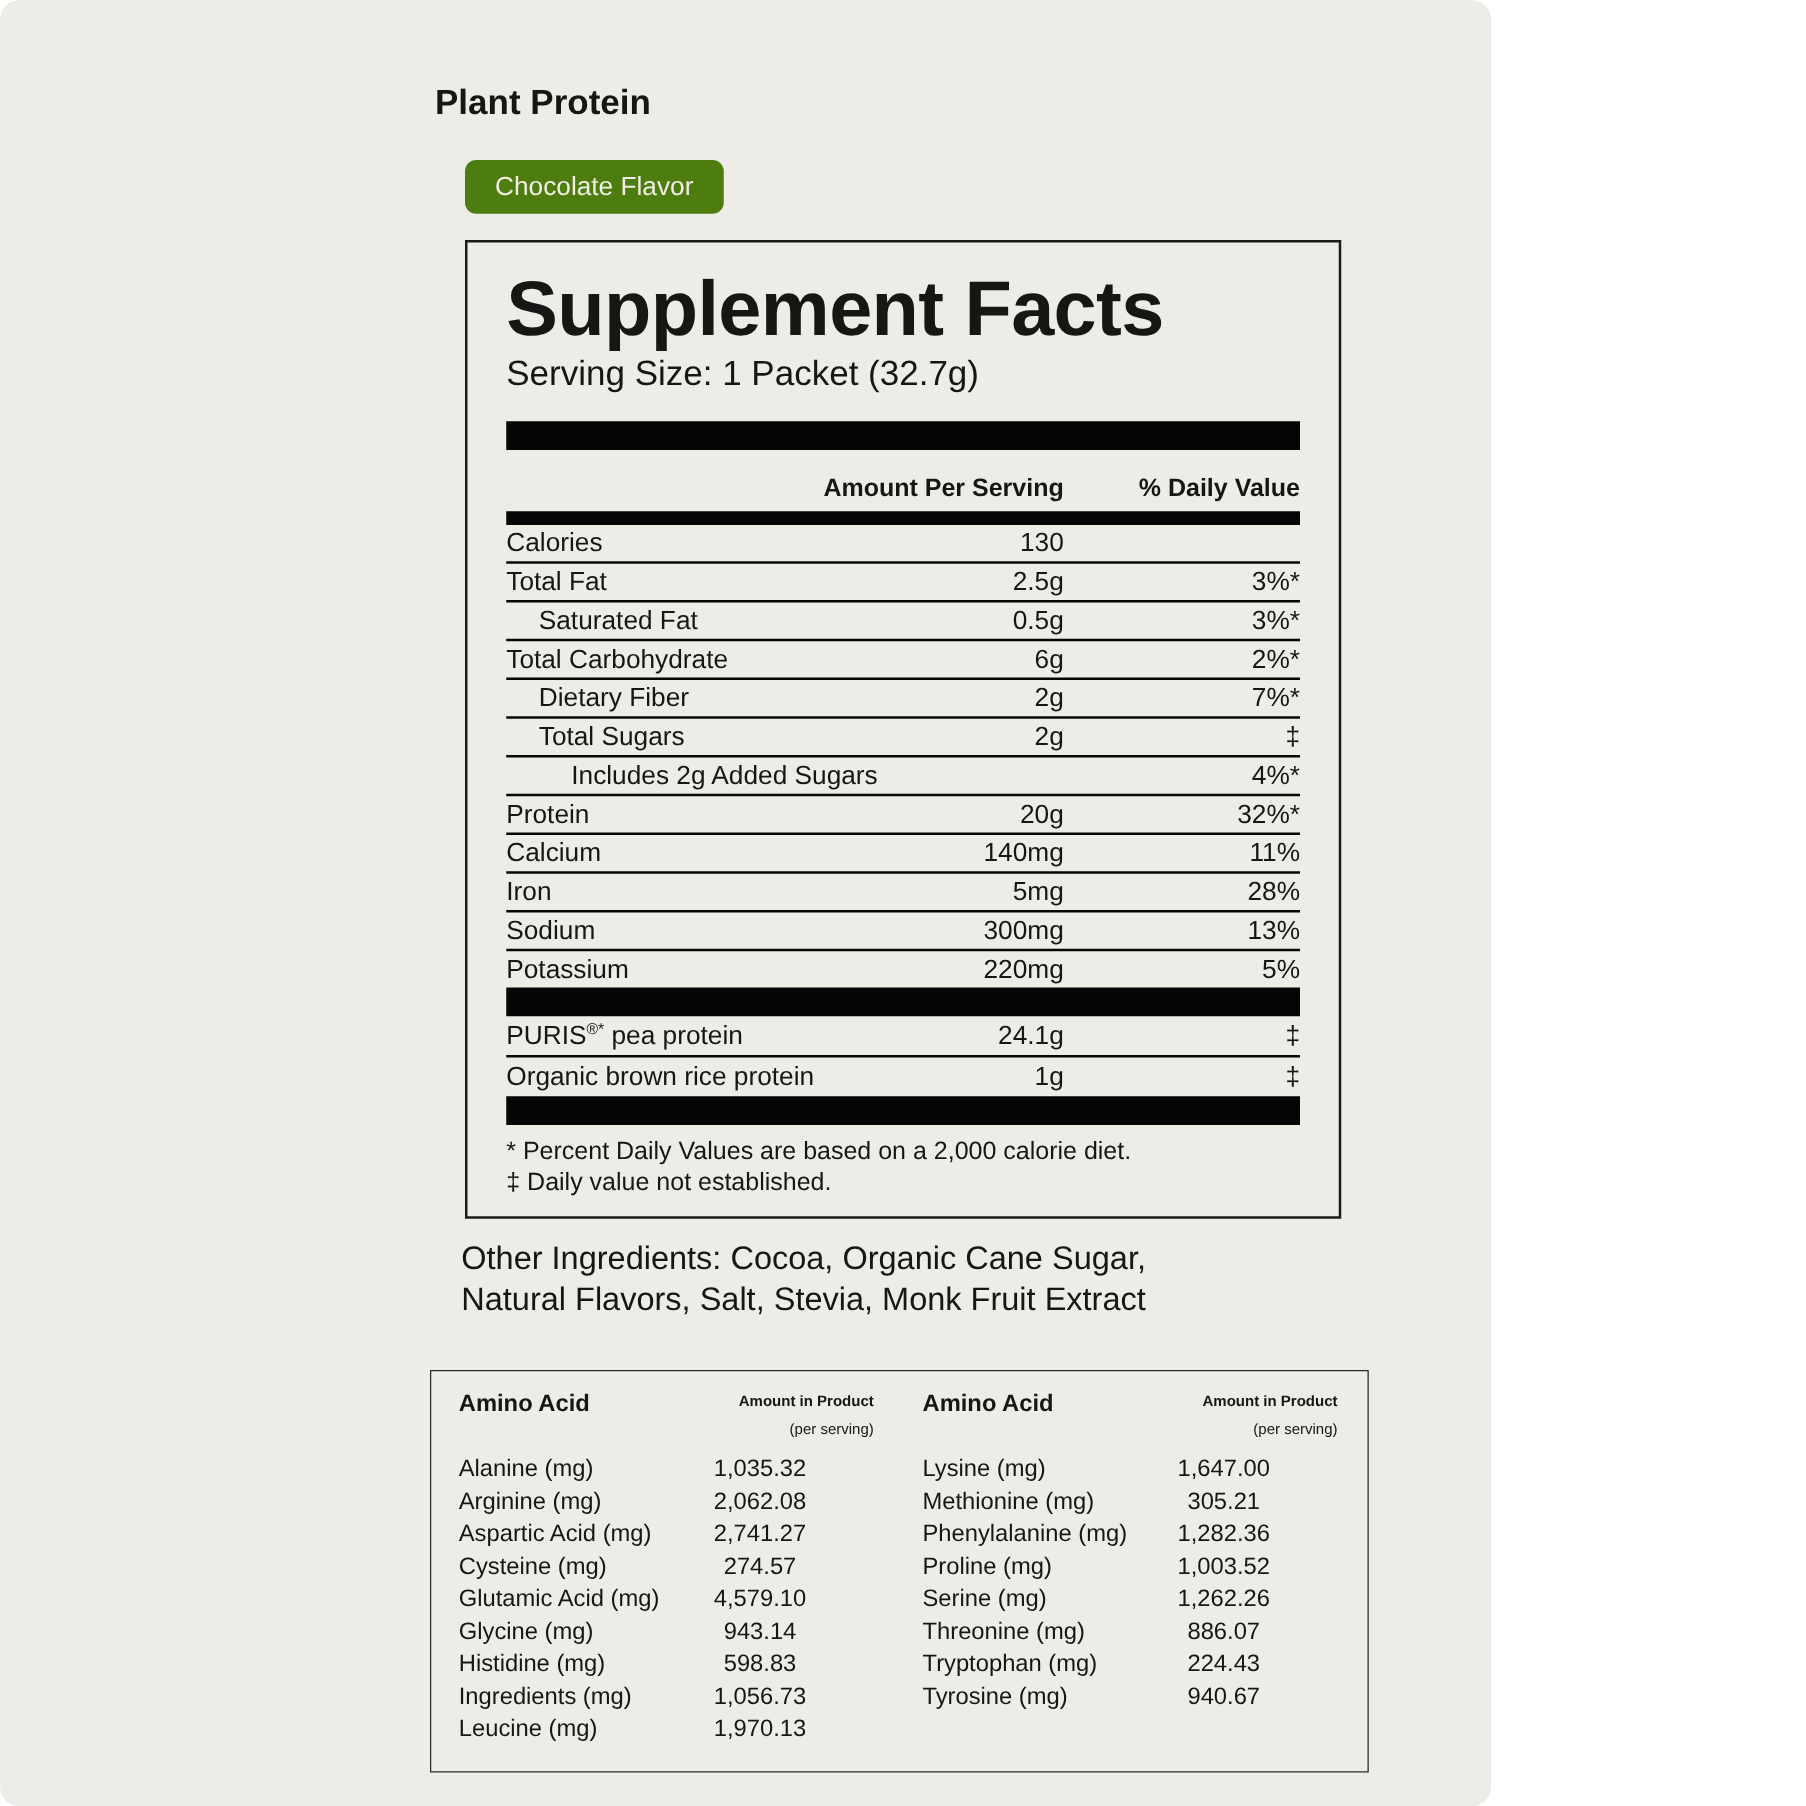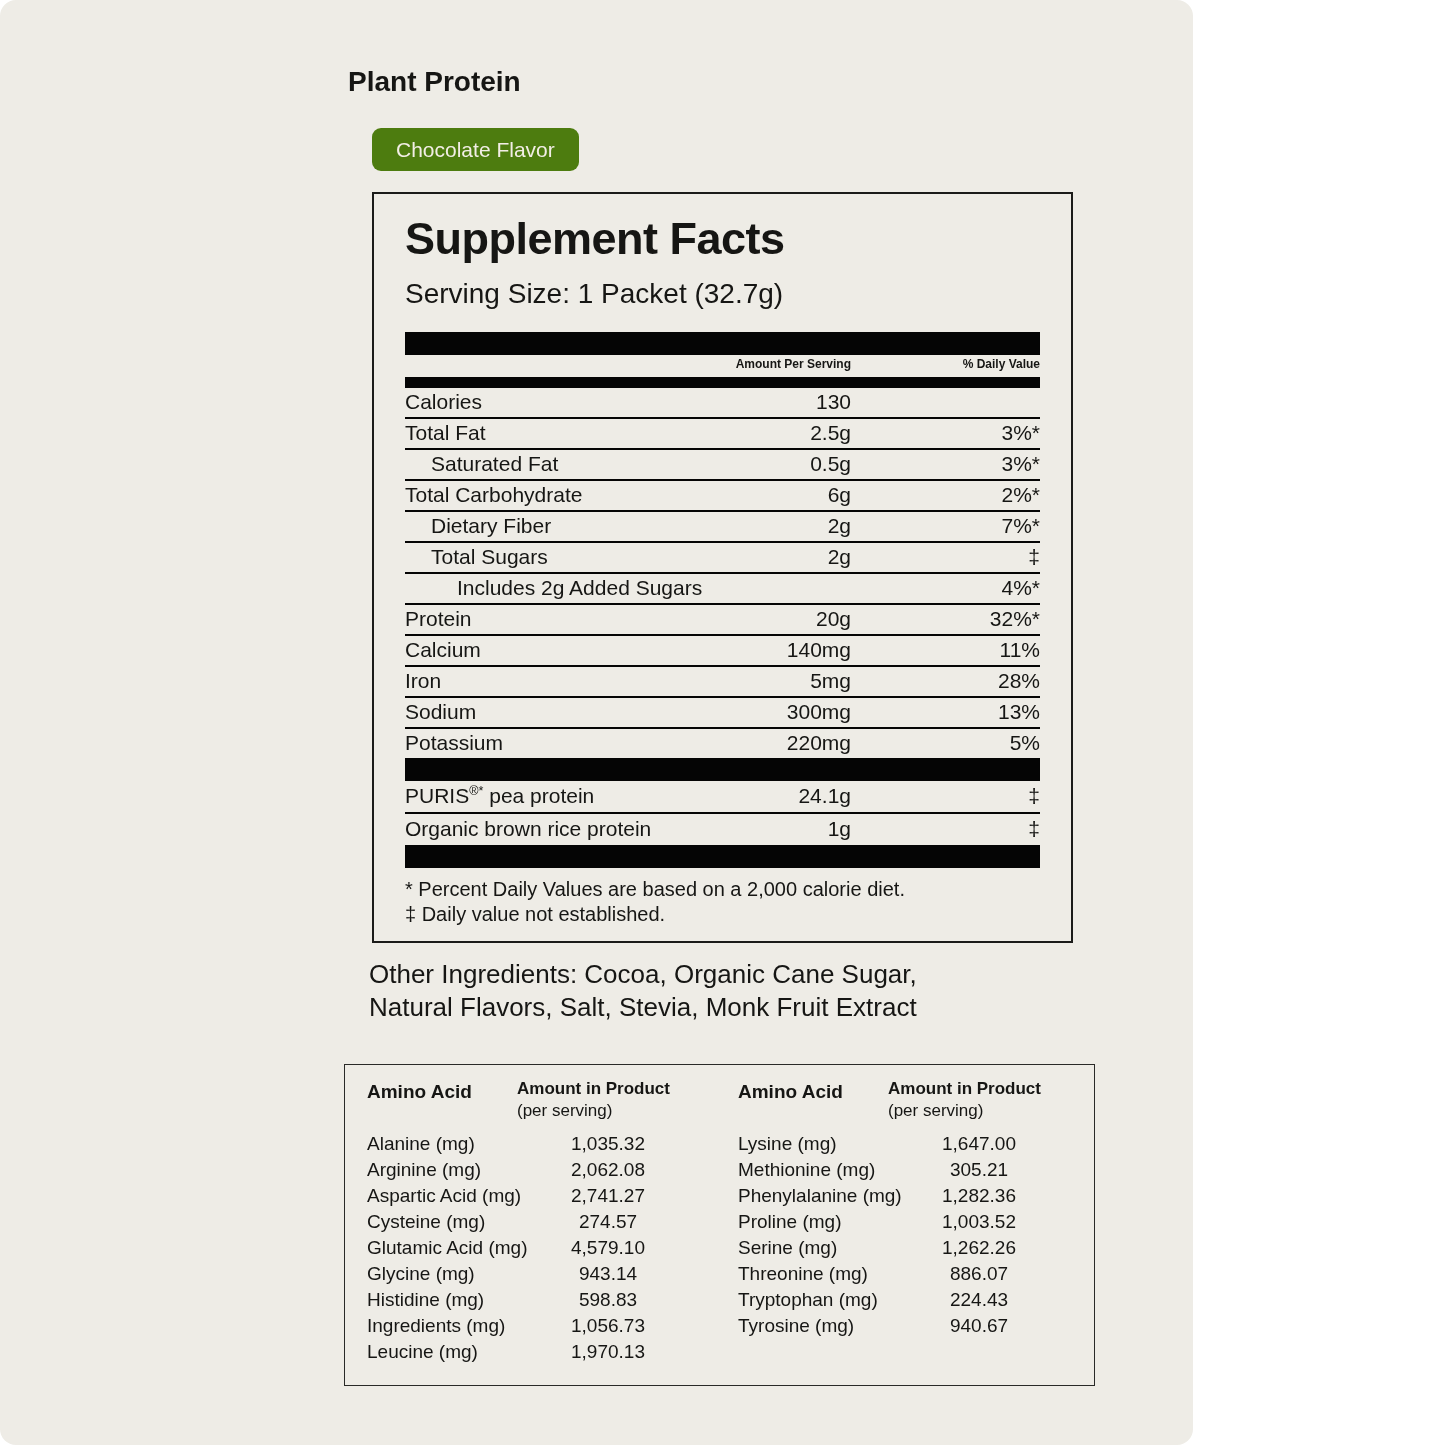--- a/index.html
+++ b/index.html
@@ -13,48 +13,48 @@
   .badge-wrap{margin:30px 0 0 372px;}
   .badge{
     display:inline-block;background:#4d7c0f;color:#F2EEE5;
     font-size:21px;padding:10px 24px;border-radius:9px;line-height:1.1;
   }
   
   .sf-panel{
     margin:21px 0 0 372px;width:701px;box-sizing:border-box;
     border:2px solid #1b1b19;padding:22px 31px 14px 31px;background:#EEECE6;
   }
-  .sf-title{margin:0 0 16px 0;font-size:45px;font-weight:bold;line-height:1.02;letter-spacing:-0.5px;}
+  .sf-title{margin:0 0 4px 0;font-size:62px;font-weight:bold;line-height:1.02;letter-spacing:-0.5px;}
   .sf-serving{font-size:28px;margin:0 0 22px 0;}
   .bar{background:#050505;width:100%;}
   .bar.thick{height:23px;}
   .bar.thin{height:11px;}
   .sf-row{display:grid;grid-template-columns:446px 1fr;align-items:center;font-size:21px;}
   .sf-row .cellA{display:flex;justify-content:space-between;align-items:baseline;}
   .sf-row .dv{text-align:right;}
-  .sf-head{padding:2px 0 6px 0;font-weight:bold;font-size:12px;}
+  .sf-head{padding:20px 0 6px 0;font-weight:bold;font-size:20px;}
   .sf-data{height:29px;}
   .sf-data.sep{border-bottom:2px solid #050505;}
   .lbl.ind1{padding-left:26px;}
   .lbl.ind2{padding-left:52px;}
   .blend{height:31px;}
   sup{font-size:60%;line-height:0;}
   .bar.mb{margin-bottom:9px;}
   .sf-notes{font-size:20px;line-height:25px;margin:0;}
   
   .other{margin:15px 0 0 369px;width:632px;font-size:26px;line-height:33px;}
   
   .amino{
     margin:40px 0 0 344px;width:751px;box-sizing:border-box;
     border:1.5px solid #2a2a28;padding:13px 22px 20px 22px;
     display:grid;grid-template-columns:332px 332px;column-gap:39px;align-content:start;
   }
   .a-head{display:grid;grid-template-columns:150px 182px;margin-bottom:9px;}
   .a-head .hn{font-weight:bold;font-size:19px;padding-top:3px;}
-  .a-head .ha{text-align:left;font-size:17px;line-height:22px;}
+  .a-head .ha{text-align:right;font-size:12px;line-height:22px;}
   .a-head .ha .b{font-weight:bold;display:block;}
   .a-row{display:grid;grid-template-columns:150px 182px;font-size:19px;line-height:26px;}
   .a-row .an{white-space:nowrap;}
   .a-row .aa{text-align:center;}
 </style>
 </head>
 <body>
 
 <div class="page">
 

